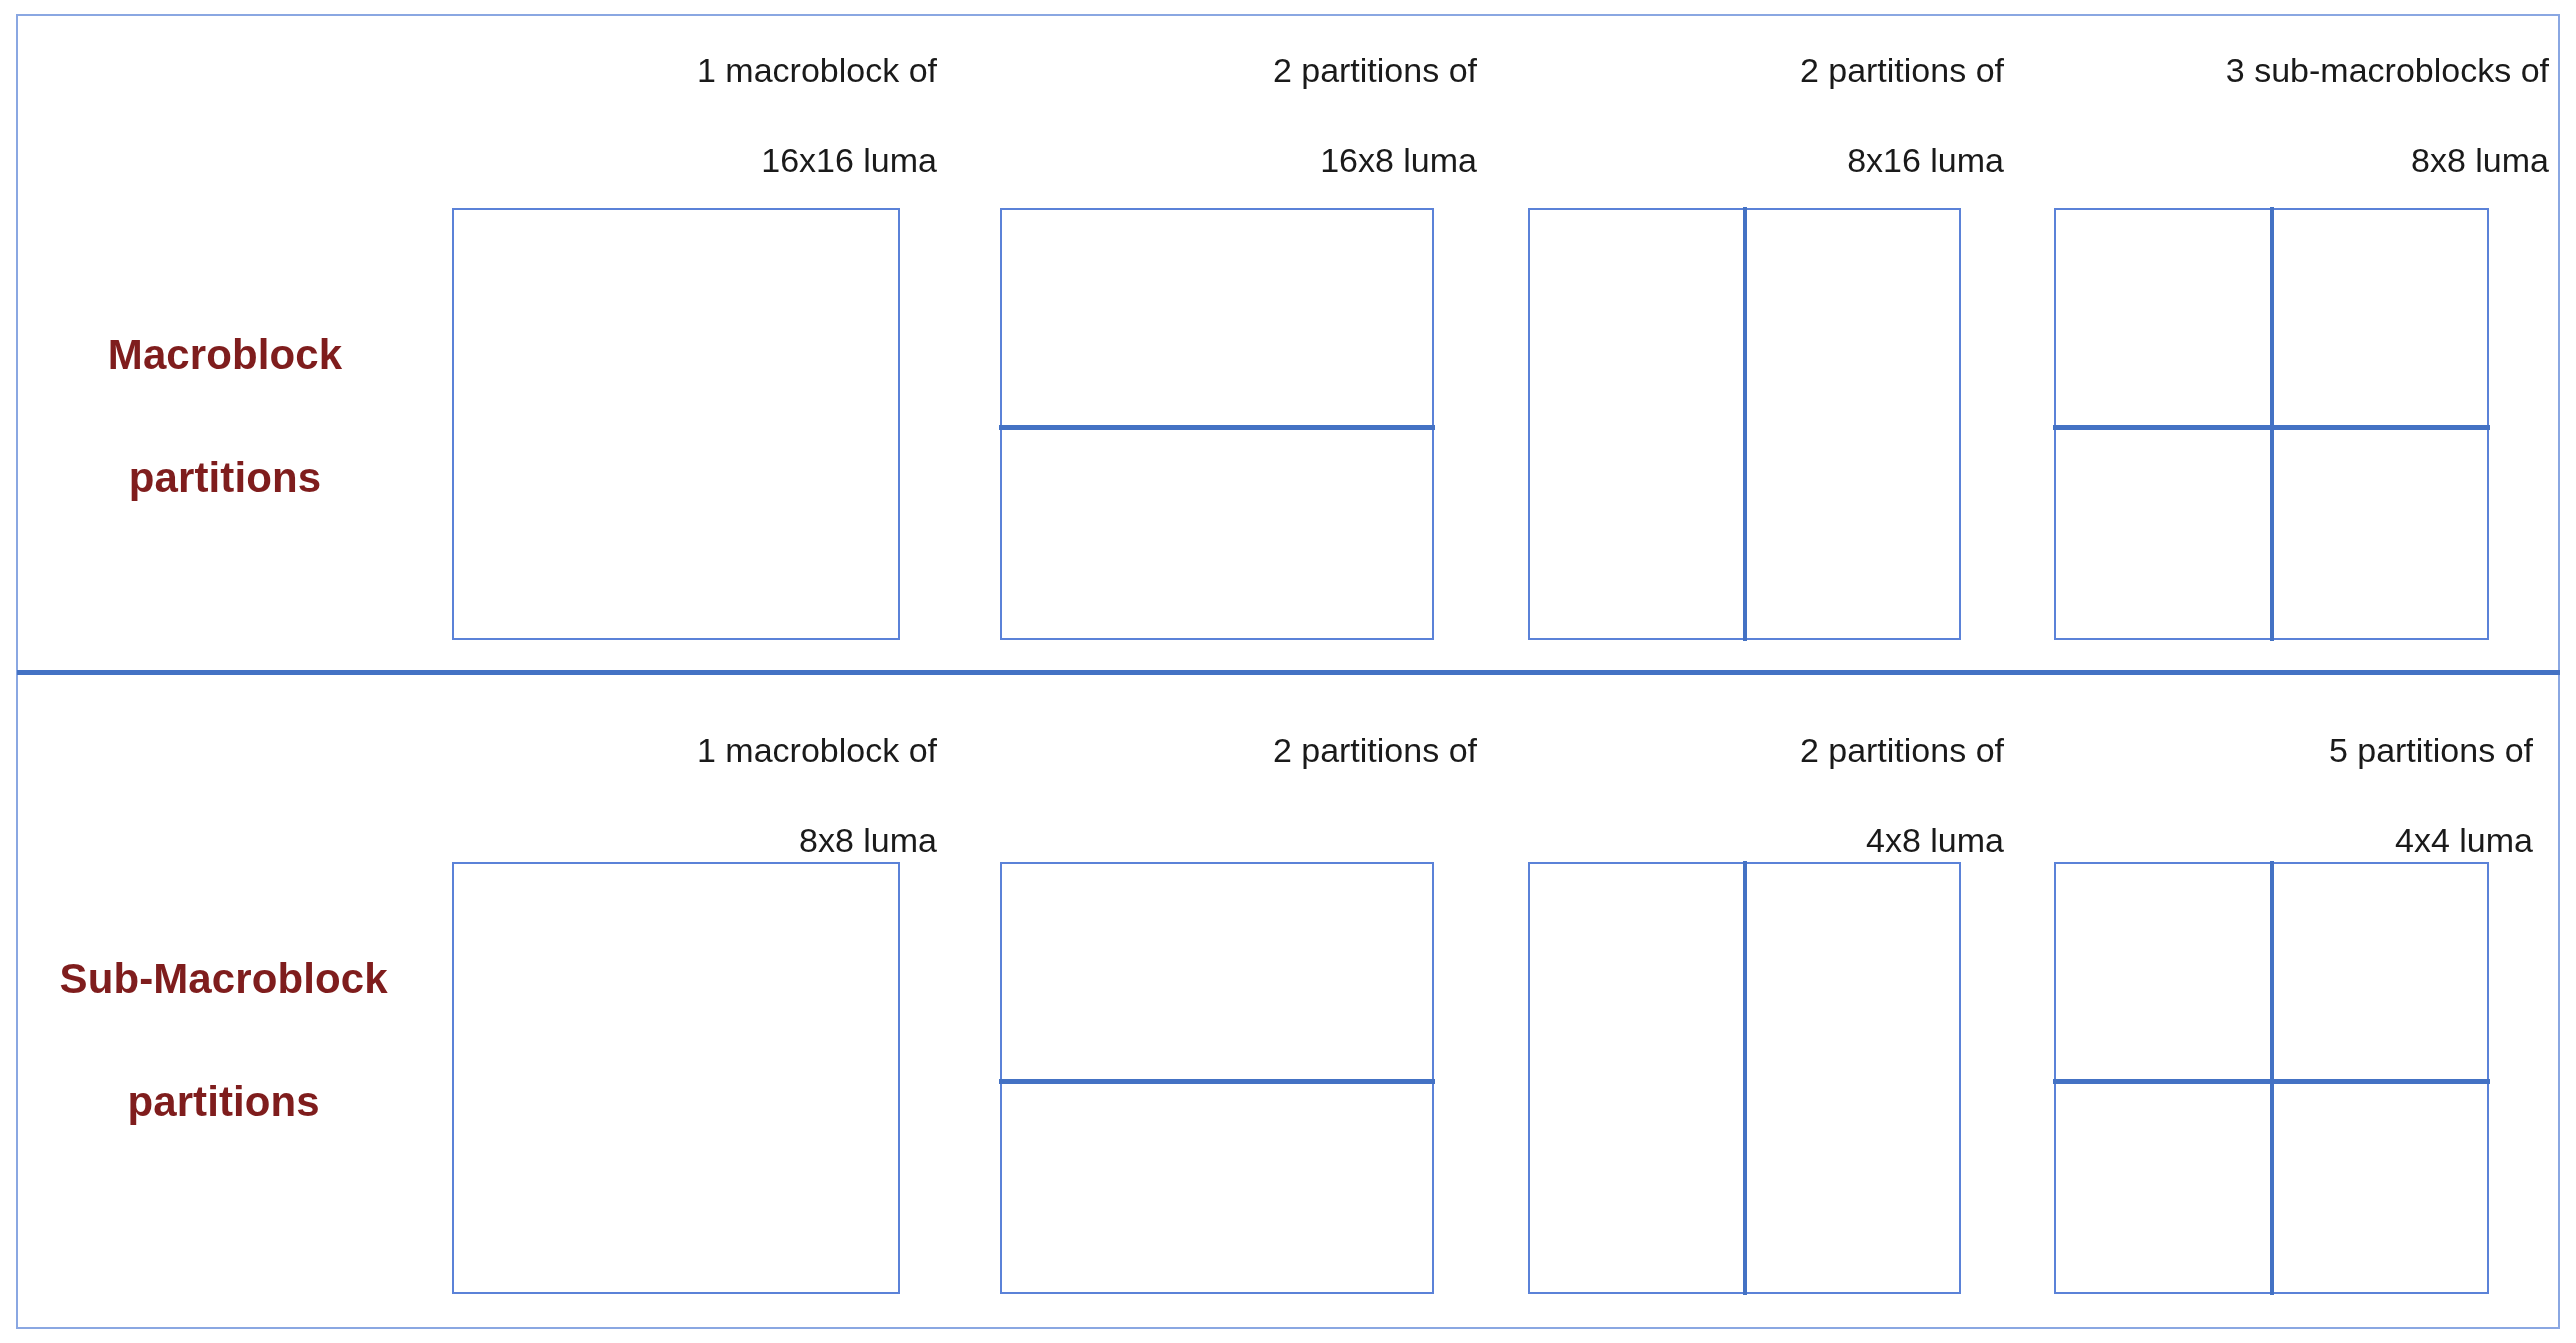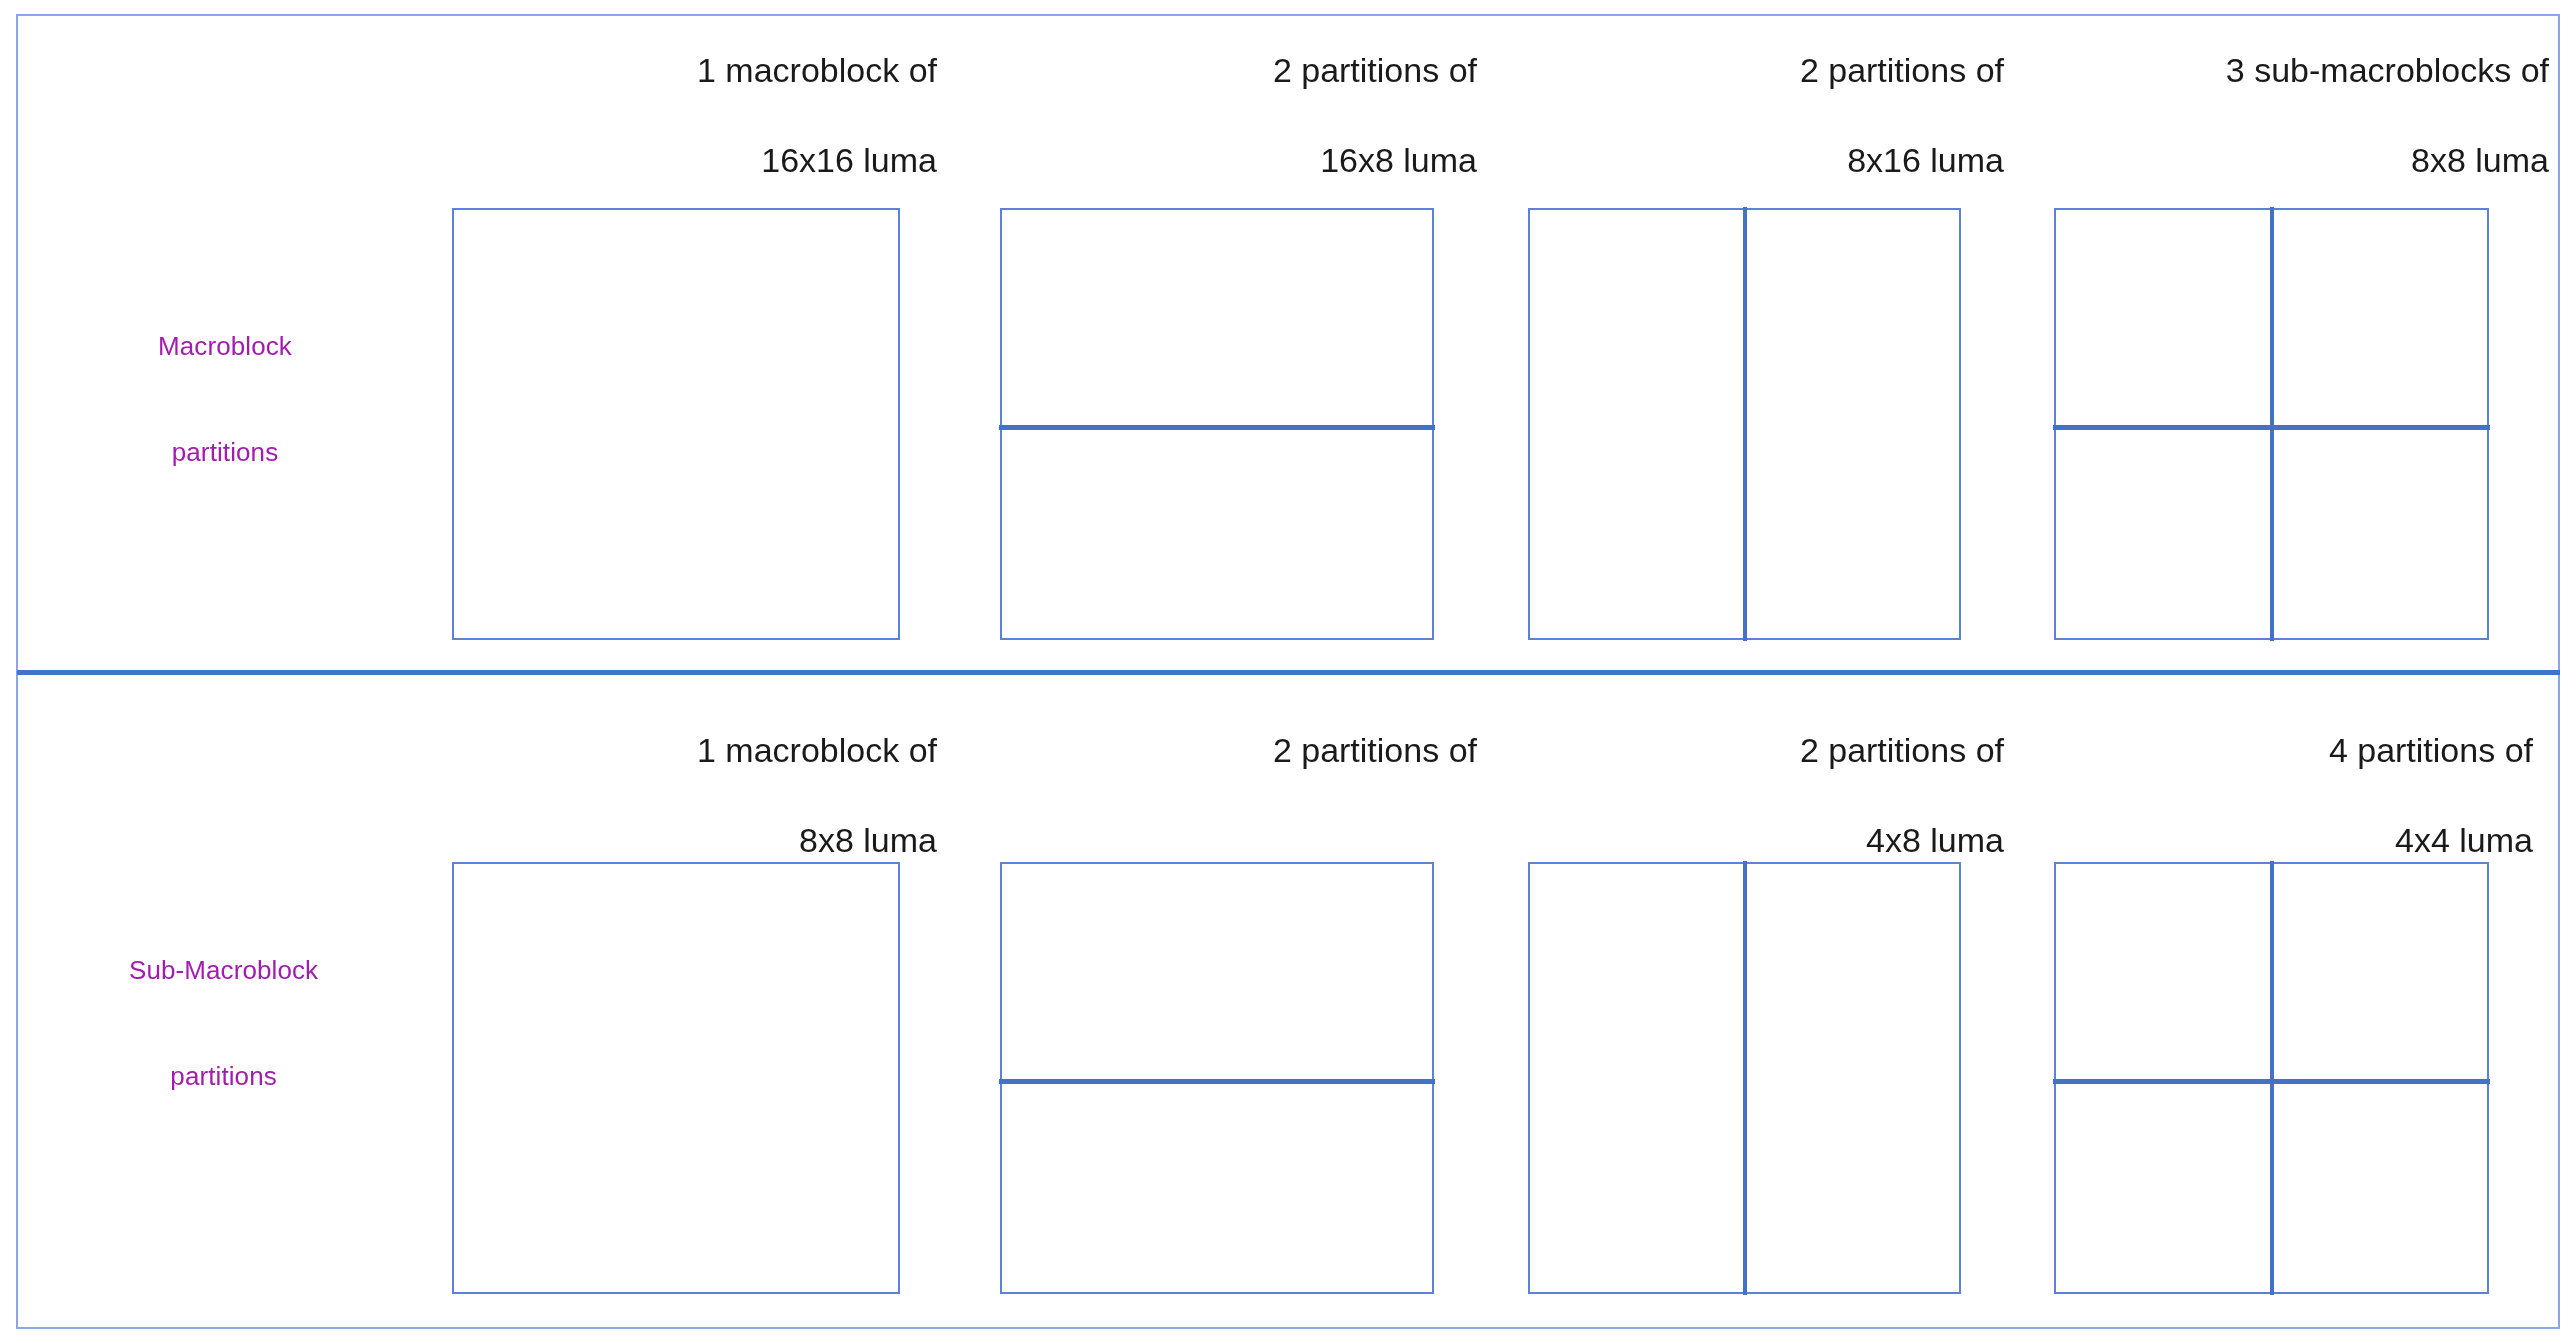--- a/index.html
+++ b/index.html
@@ -36,23 +36,23 @@
   }
 
   
   .section{position:absolute;left:0;width:2576px;}
   #section-mb{top:0px;height:671px;}
   #section-smb{top:671px;height:672px;}
 
   
   .row-label{
     position:absolute;
-    color:#a21caf;
-    font-weight:normal;
-    font-size:26px;
+    color:#7f1d1d;
+    font-weight:bold;
+    font-size:42px;
     line-height:1.05;
     text-align:center;
     white-space:nowrap;
     letter-spacing:0.1px;
   }
   .row-label .l1{display:block;}
   .row-label .l2{display:block;margin-top:79px;}
 
   #label-mb{ left:36px; top:333px; width:378px; }
   #label-mb .l2{ margin-left:0px; }
@@ -158,21 +158,21 @@
     <div class="col-caption" style="left:956px;top:58px;width:521px;">
       <span class="c1">2 partitions of</span>
     </div>
 
     <div class="col-caption" style="left:1483px;top:58px;width:521px;">
       <span class="c1">2 partitions of</span>
       <span class="c2">4x8 luma</span>
     </div>
 
     <div class="col-caption" style="left:2012px;top:58px;width:521px;">
-      <span class="c1">4 partitions of</span>
+      <span class="c1">5 partitions of</span>
       <span class="c2">4x4 luma</span>
     </div>
 
     <div class="pbox" style="left:452px;top:191px;width:448px;height:432px;"></div>
 
     <div class="pbox" style="left:1000px;top:191px;width:434px;height:432px;">
       <div class="hdiv" style="top:215px;"></div>
     </div>
 
     <div class="pbox" style="left:1528px;top:191px;width:433px;height:432px;">

